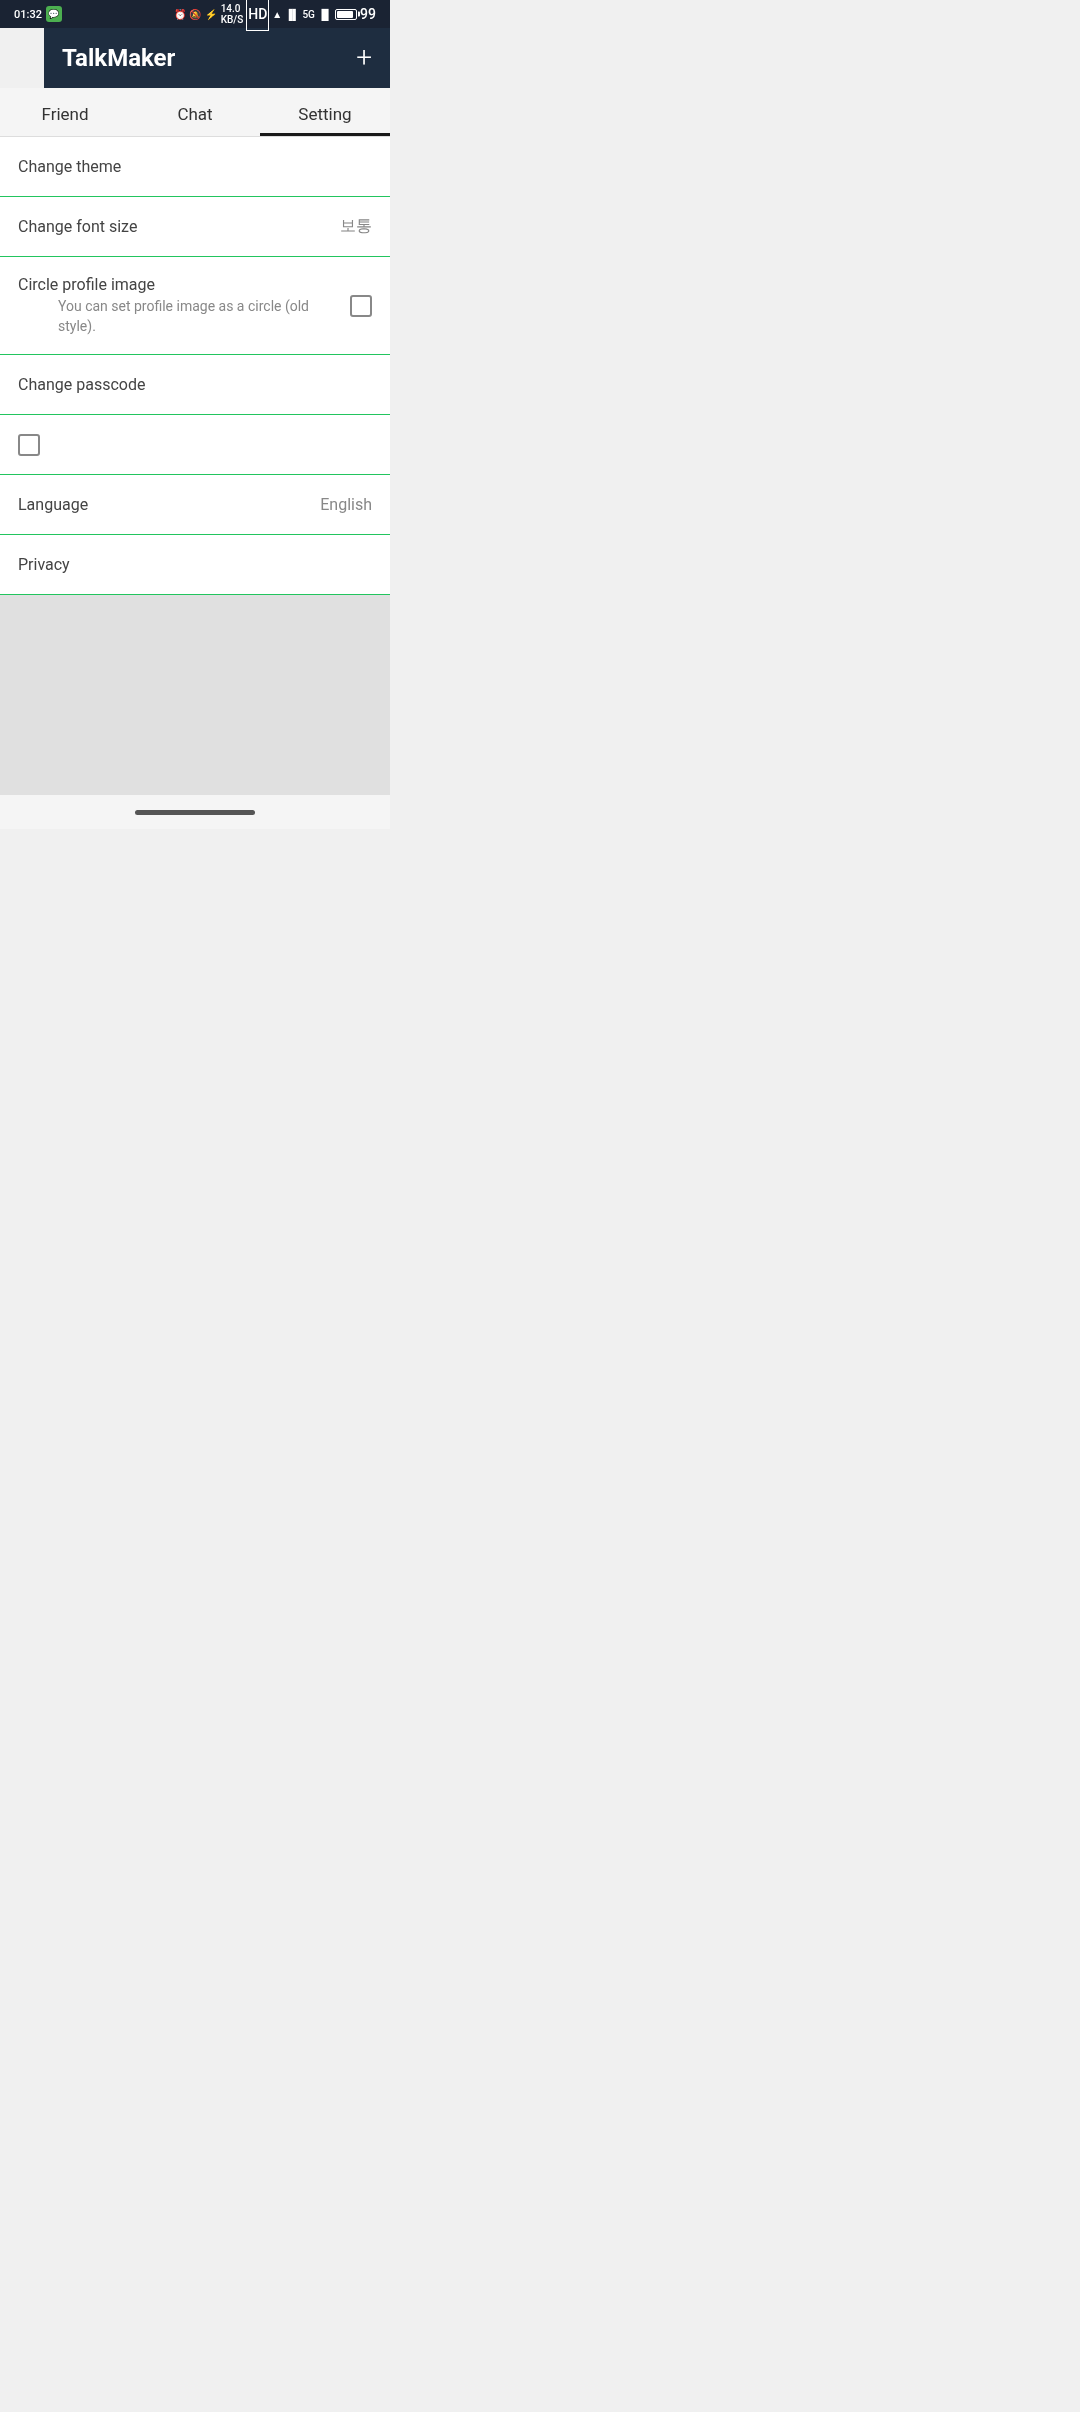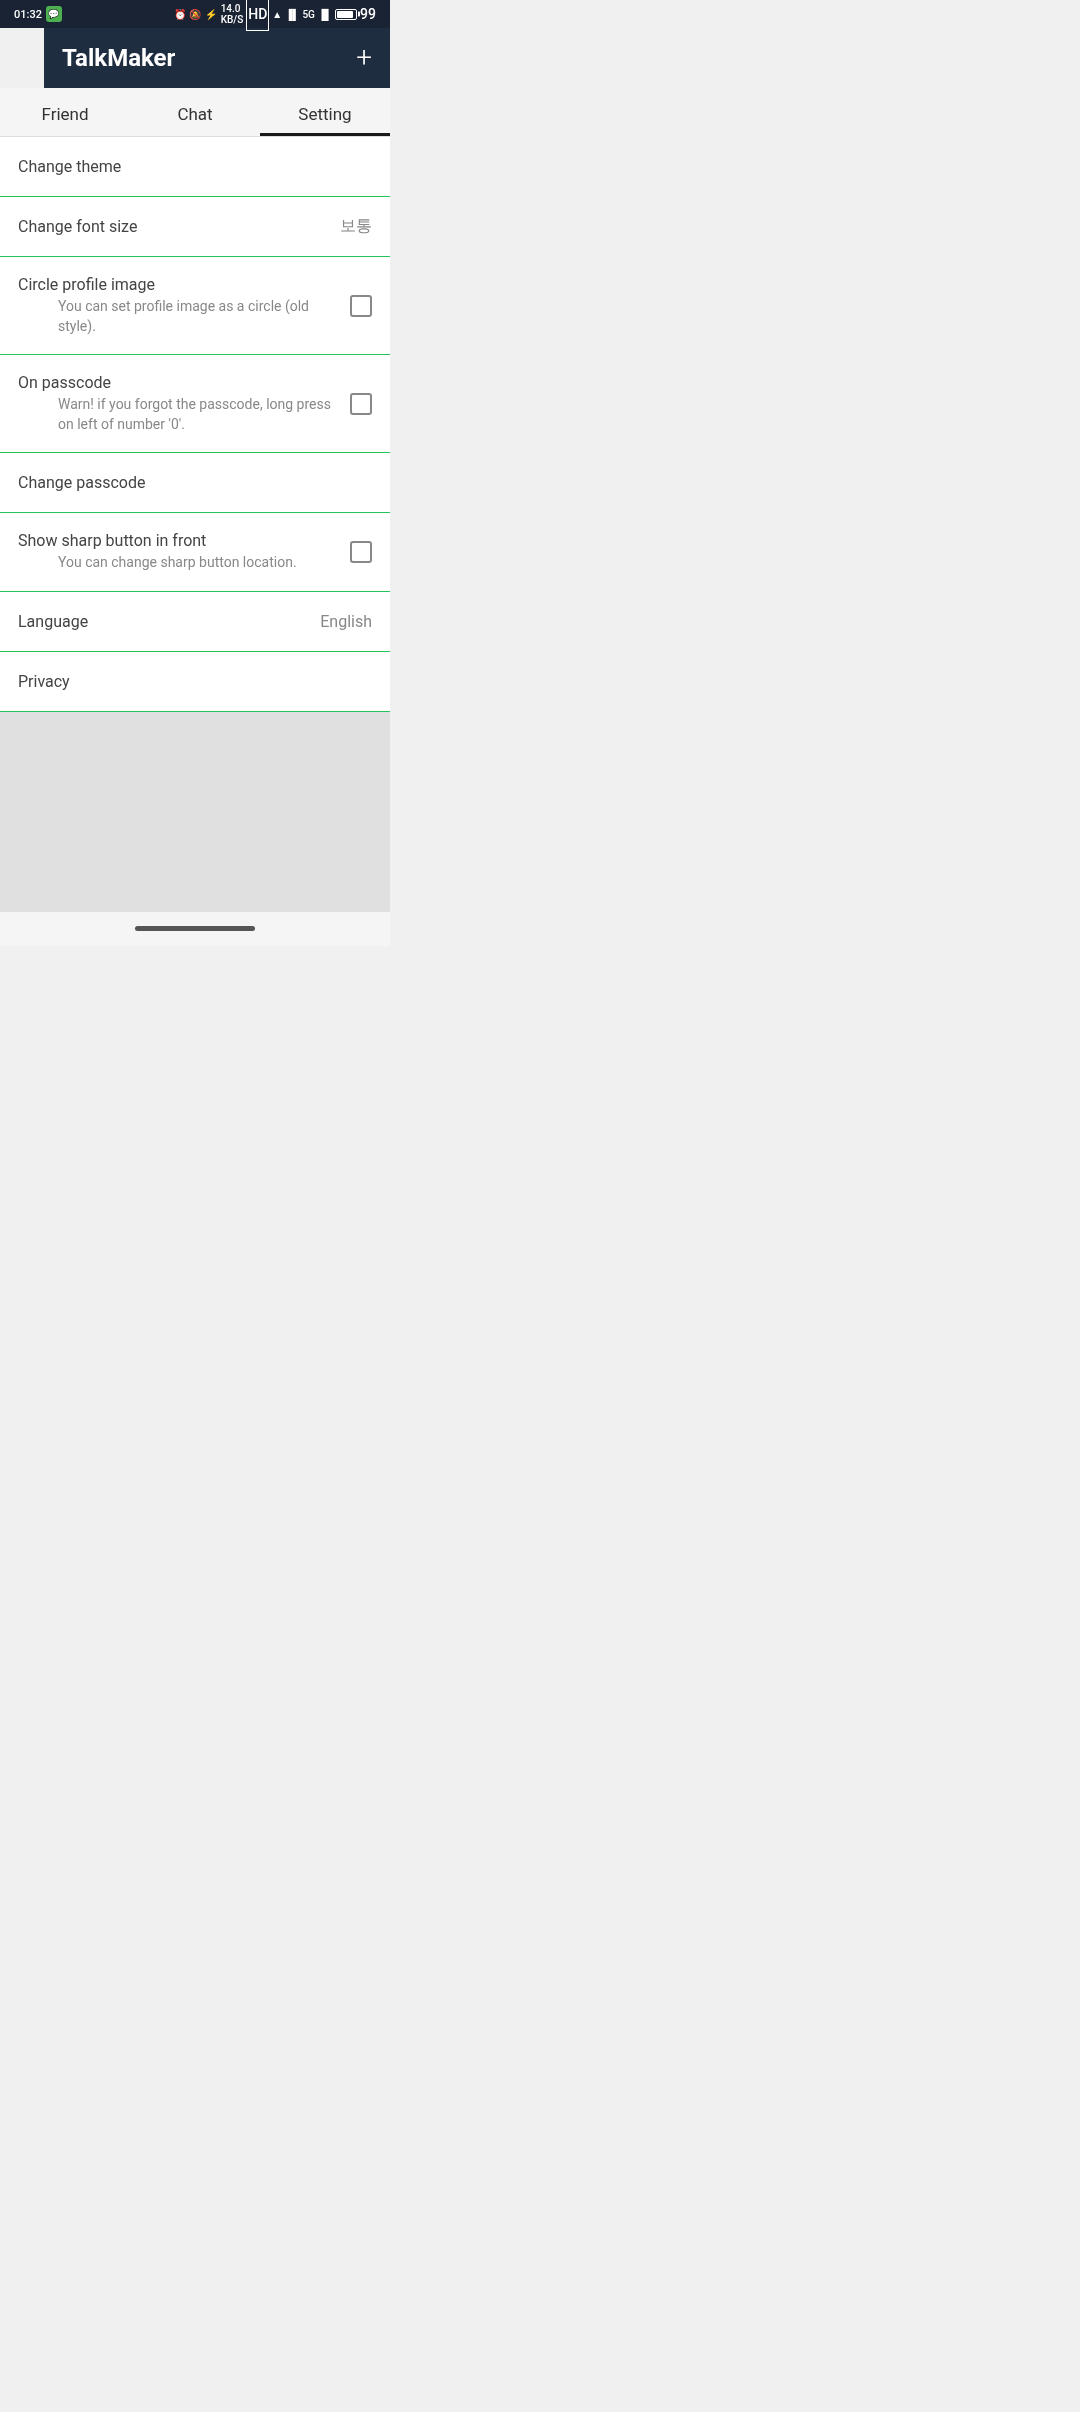--- a/index.html
+++ b/index.html
@@ -227,35 +227,24 @@
     </div>
     <div class="setting-item">
       <div class="setting-item-left">
         <div class="setting-item-title">Circle profile image</div>
         <div class="setting-item-subtitle">You can set profile image as a circle (old style).</div>
       </div>
       <div class="checkbox"></div>
     </div>
     <div class="setting-item">
       <div class="setting-item-left">
-        <div class="setting-item-title">On passcode</div>
-        <div class="setting-item-subtitle">Warn! if you forgot the passcode, long press on left of number '0'.</div>
-      </div>
-      <div class="checkbox"></div>
-    </div>
-    <div class="setting-item">
-      <div class="setting-item-left">
         <div class="setting-item-title">Change passcode</div>
       </div>
     </div>
     <div class="setting-item">
-      <div class="setting-item-left">
-        <div class="setting-item-title">Show sharp button in front</div>
-        <div class="setting-item-subtitle">You can change sharp button location.</div>
-      </div>
       <div class="checkbox"></div>
     </div>
     <div class="setting-item">
       <div class="setting-item-left">
         <div class="setting-item-title">Language</div>
       </div>
       <div class="setting-item-right">English</div>
     </div>
     <div class="setting-item">
       <div class="setting-item-left">

